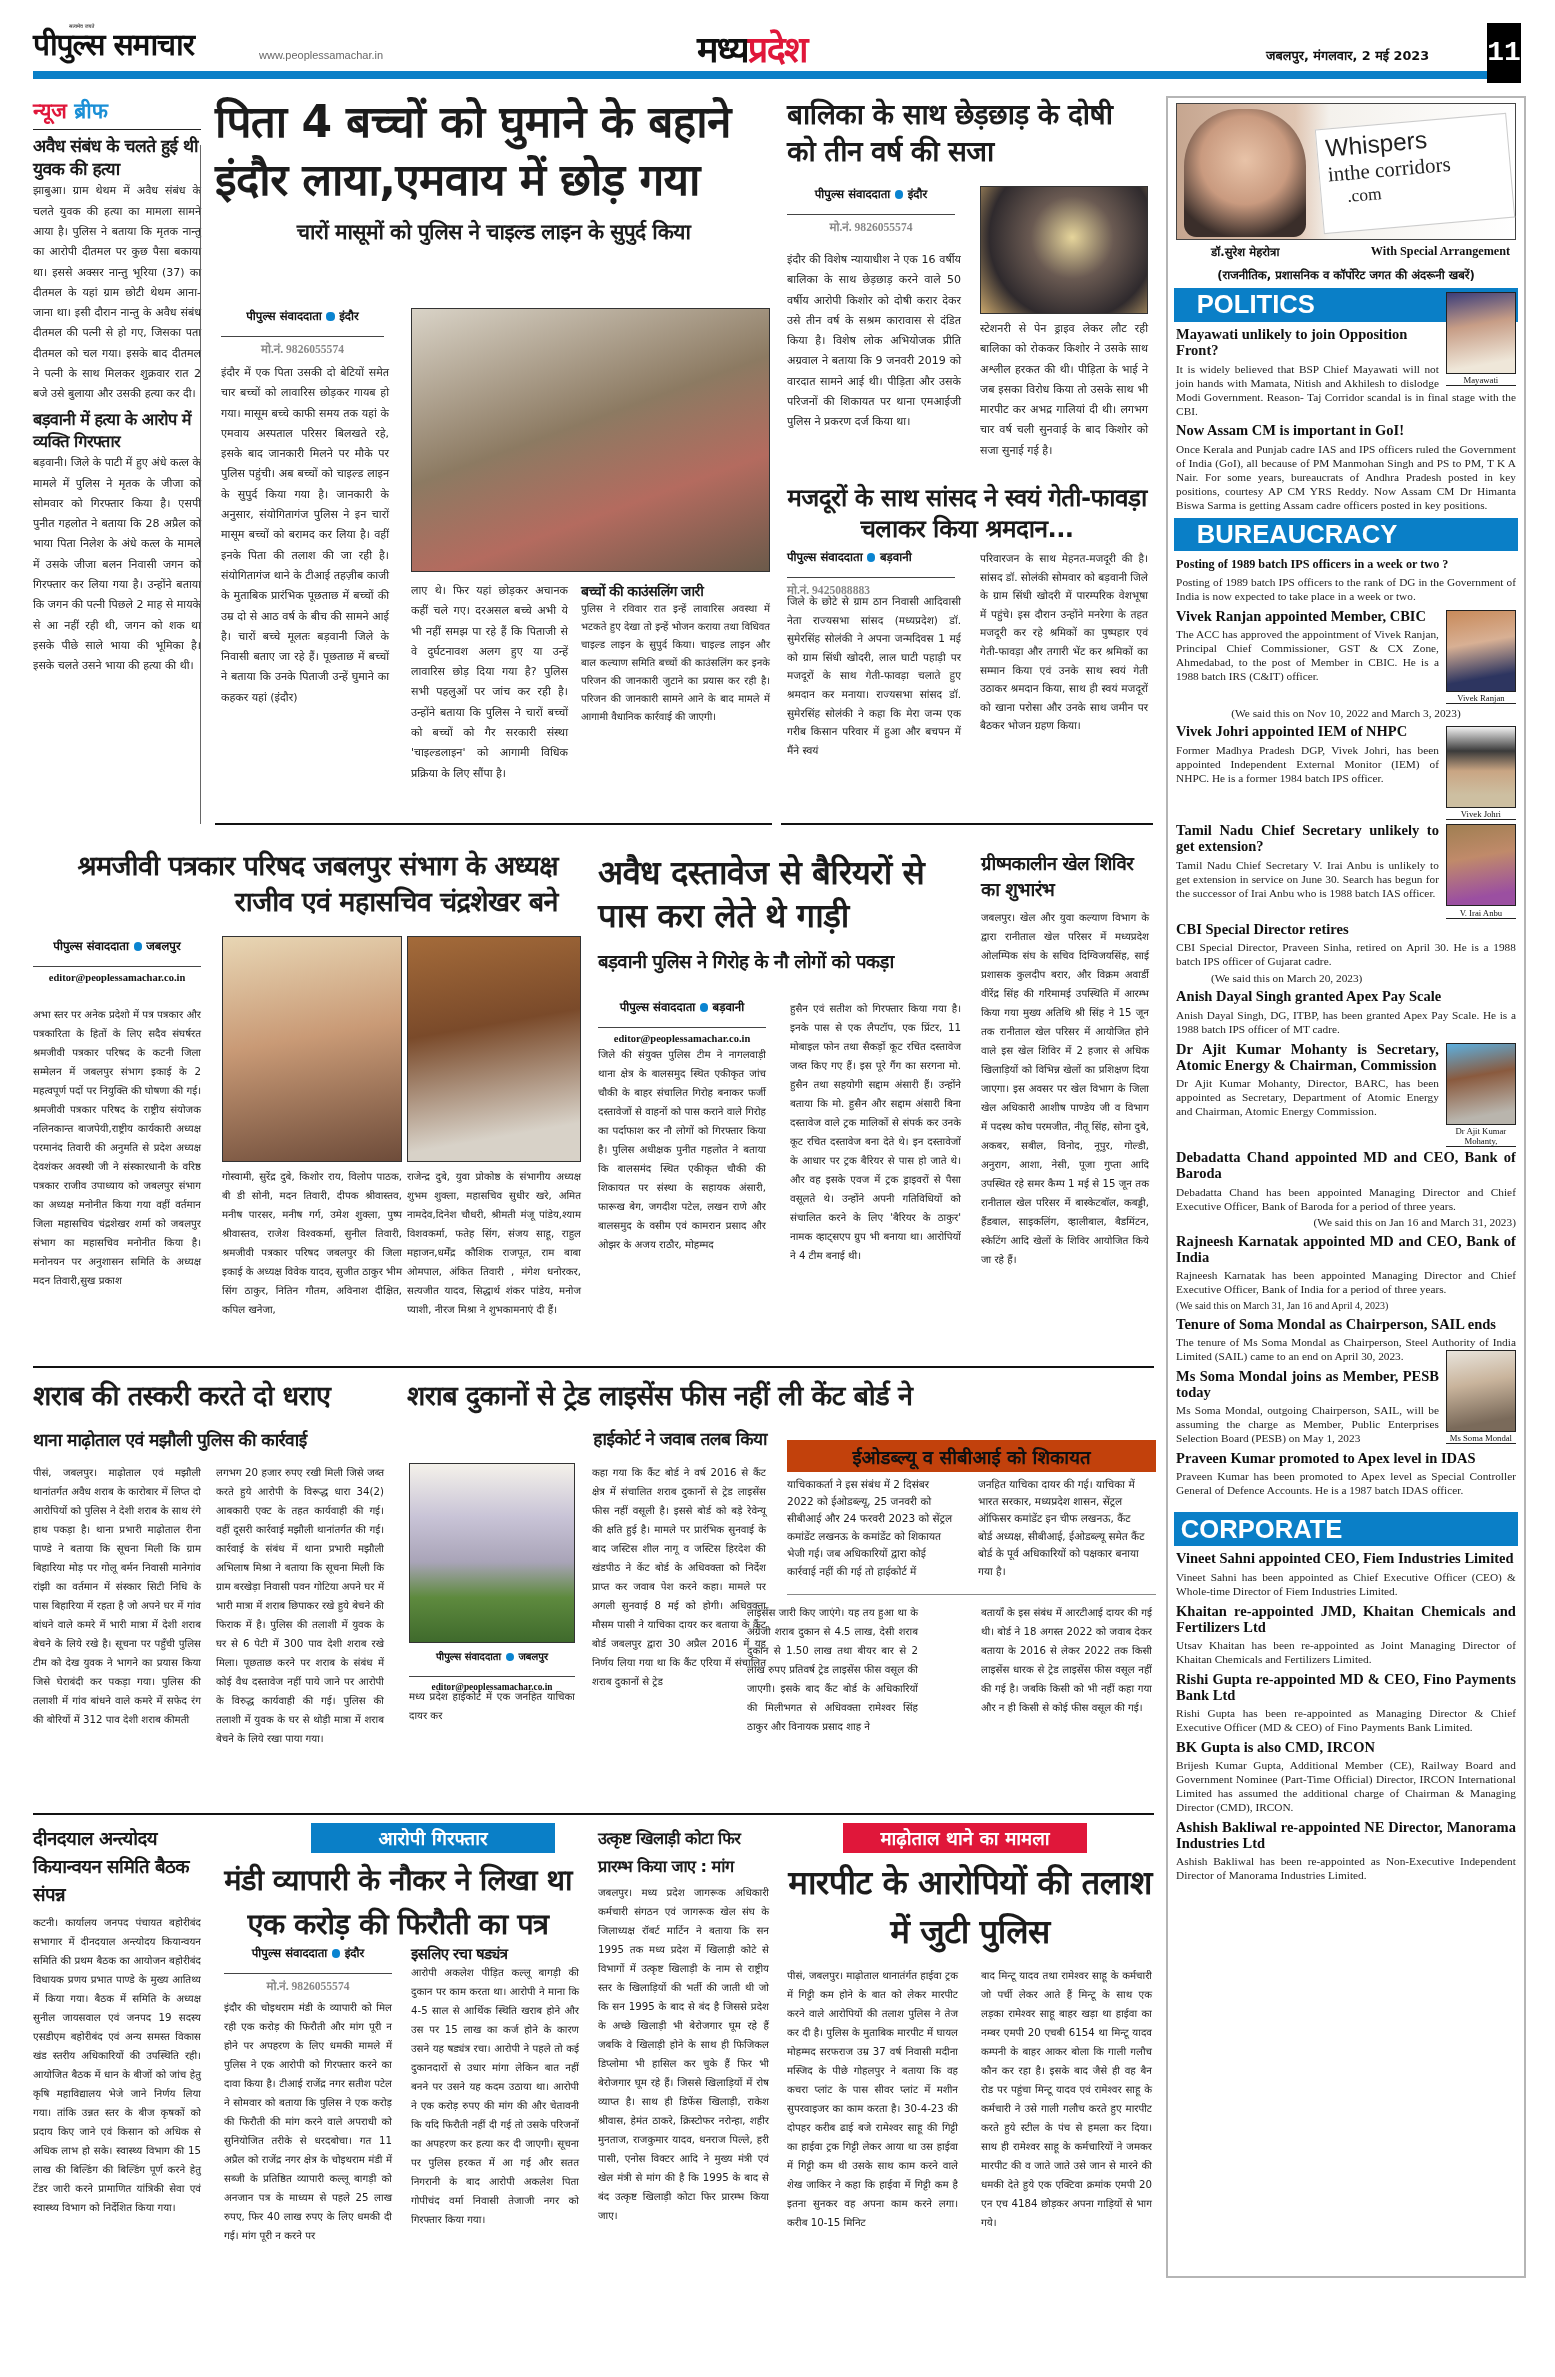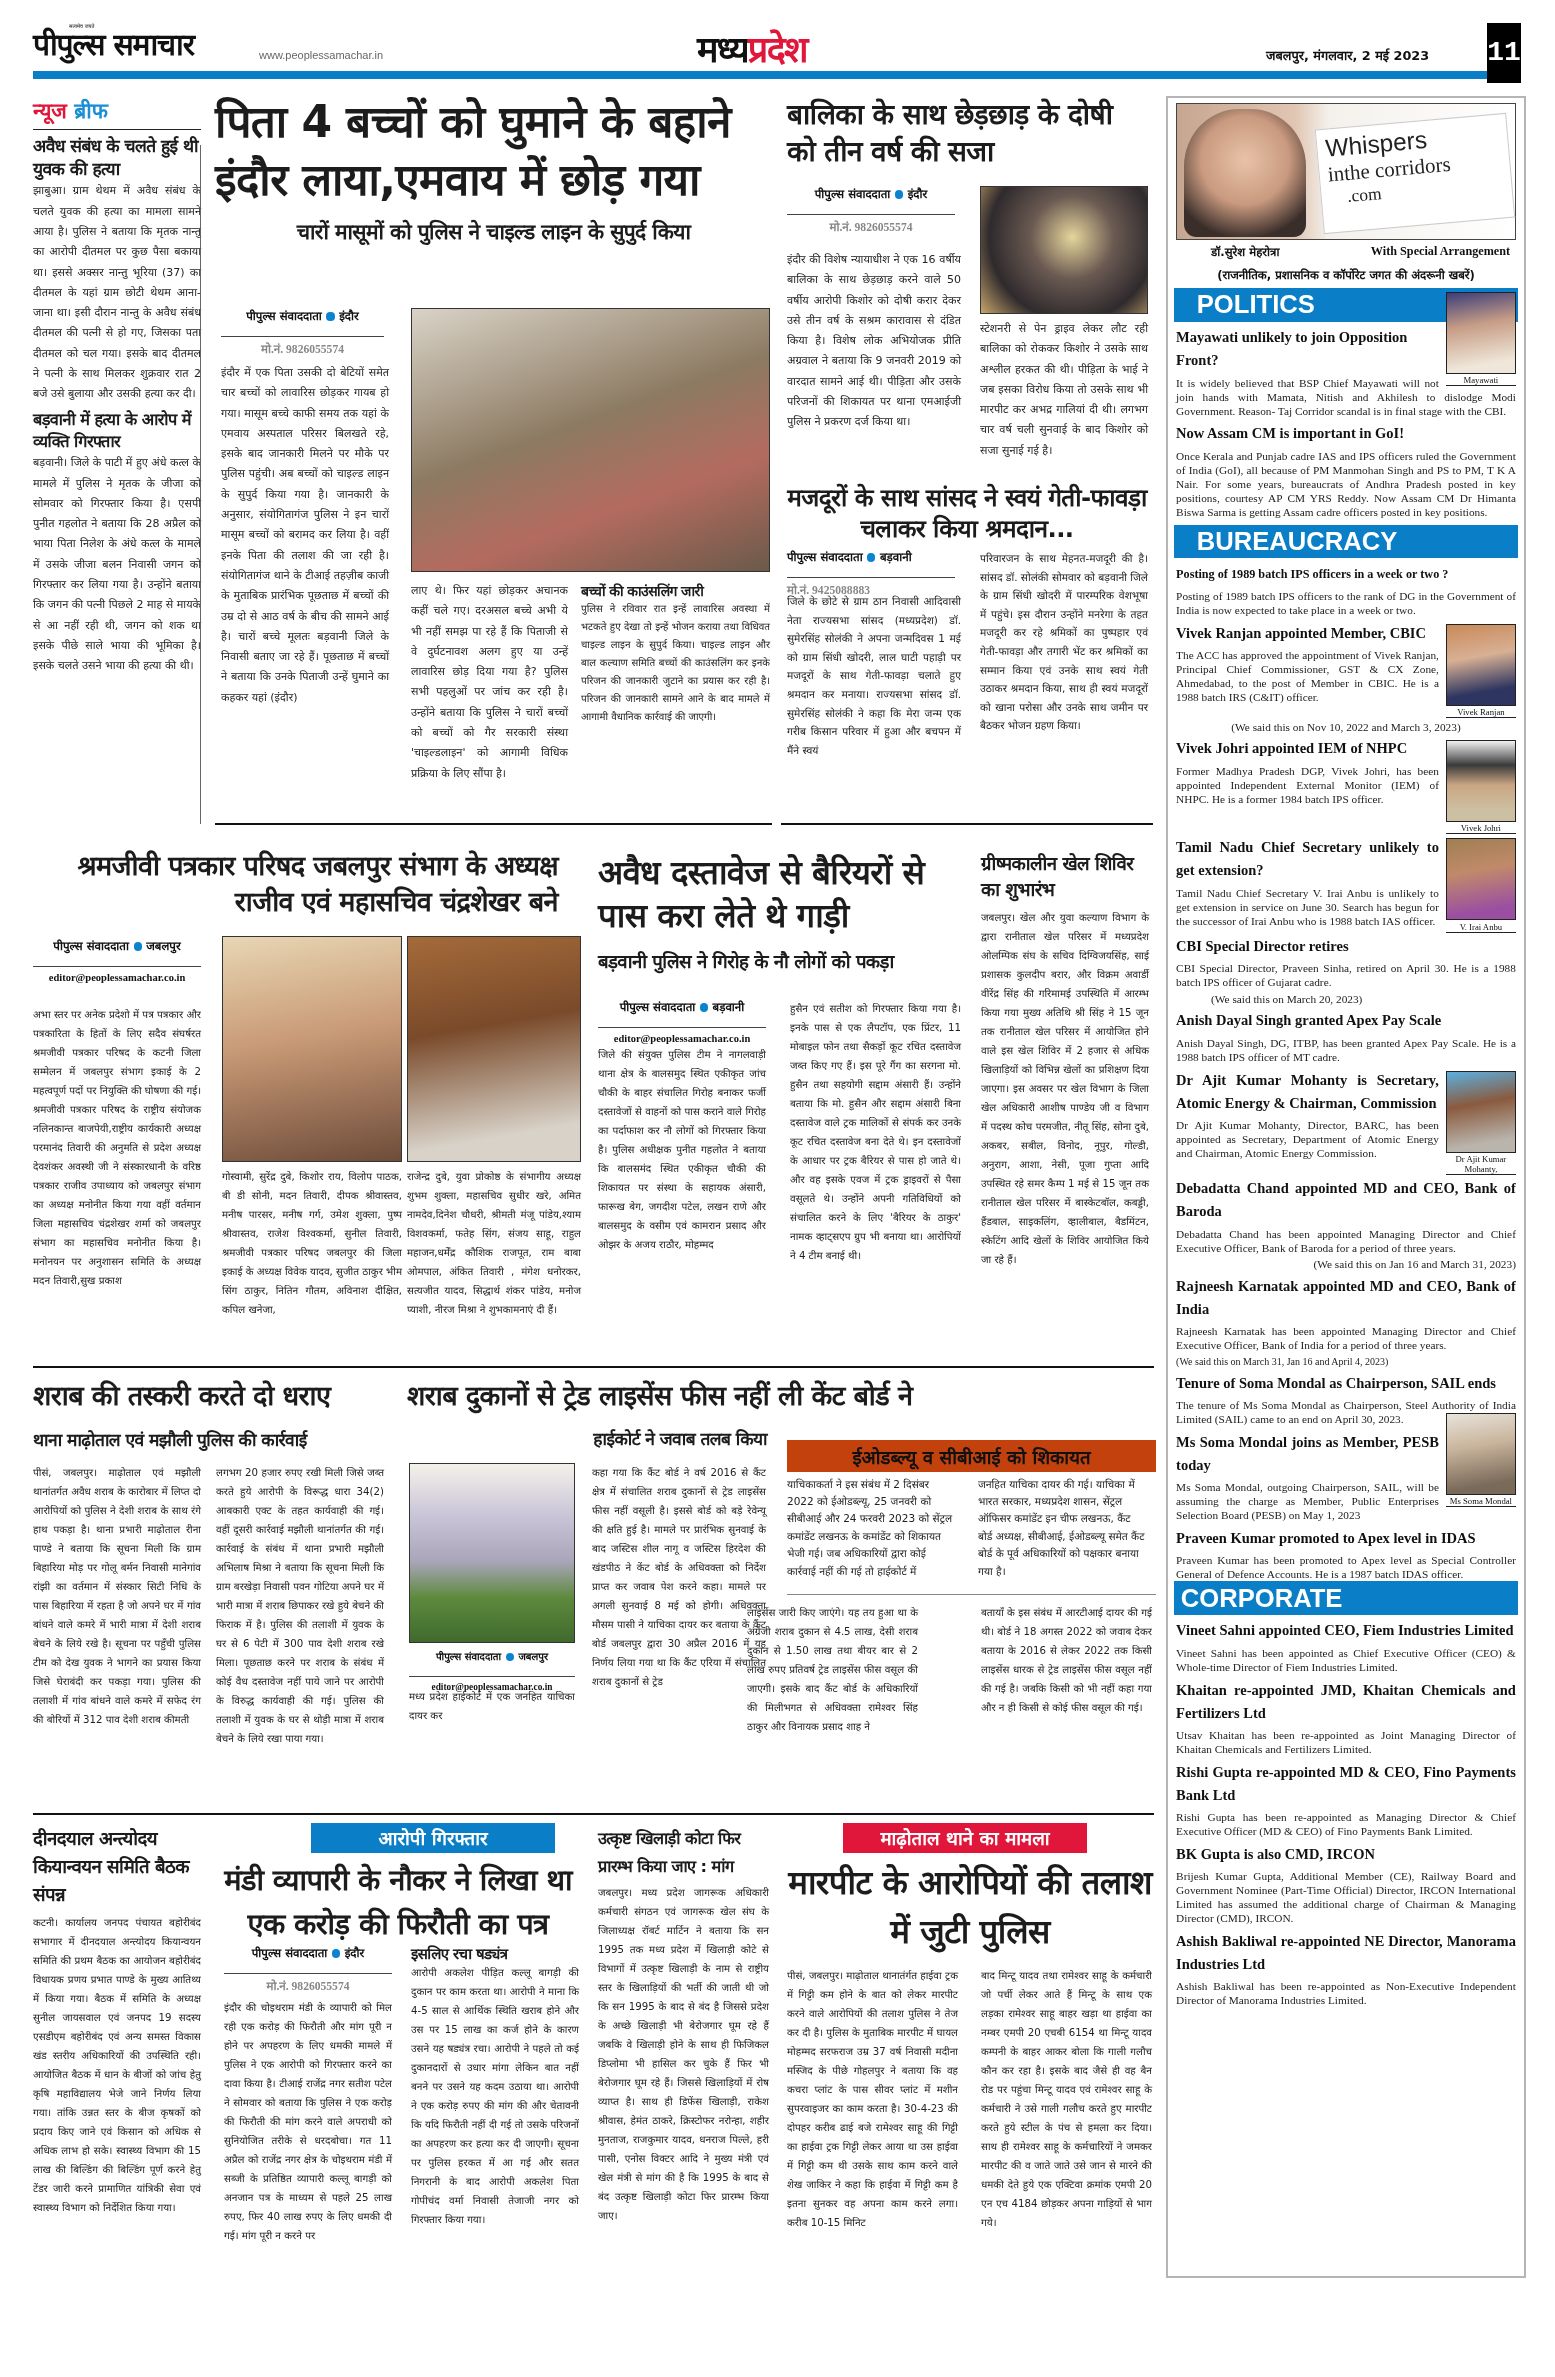--- a/index.html
+++ b/index.html
@@ -7,21 +7,21 @@
 .abs{position:absolute}
 .body-hi{font-size:11px;line-height:20.3px;text-align:justify;color:#222}
 .hl{font-weight:bold;color:#1c1c1c;letter-spacing:-0.6px}
 .byline{font-size:11.6px;font-weight:bold;text-align:center;padding-bottom:13px;border-bottom:1.2px solid #444}
 .byline .dot{display:inline-block;width:8.1px;height:8.1px;border-radius:50%;background:#0a84d0;margin:0 4.6px;vertical-align:middle}
 .mob{font-family:"Liberation Serif",serif;font-size:11.6px;font-weight:bold;color:#888;text-align:center;margin-top:3.5px}
 .email{font-family:"Liberation Serif",serif;font-size:10.5px;font-weight:bold;text-align:center;margin-top:4.6px}
 .photo{background:linear-gradient(135deg,#9b8a72,#5e5246 60%,#c7b9a4);border:0.6px solid #333}
 .rule{position:absolute;background:#111}
 .sec-bar{background:#0a7fc7;color:#fff;font-family:"Liberation Sans",sans-serif;font-weight:bold;font-size:25.6px;padding:2.3px 0 2.3px 23px;margin:0 -2.3px}
-.wh{font-family:"Liberation Serif",serif;font-weight:bold;font-size:14.5px;line-height:23px;color:#111;text-align:justify;margin-top:4.6px}
+.wh{font-family:"Liberation Serif",serif;font-weight:bold;font-size:14.5px;line-height:16px;color:#111;text-align:justify;margin-top:4.6px}
 .wp{font-family:"Liberation Serif",serif;font-size:11.3px;line-height:14px;color:#222;text-align:justify;margin-top:3.5px}
 .said{font-family:"Liberation Serif",serif;font-size:11.3px;color:#222;margin-top:3.5px}
 .thumb{float:right;width:70px;margin:2.3px 0 2.3px 7px;text-align:center}
 .thumb .ph{width:70px;height:82px;border:0.6px solid #222}
 .thumb .cap{font-family:"Liberation Serif",serif;font-size:8.7px;border-bottom:0.6px solid #222;margin-top:1.2px}
 </style>
 </head>
 <body>
 
 <div class="abs" style="left:0;top:0;width:1555px;height:81px;">
@@ -279,21 +279,21 @@
         <div class="cap">Ms Soma Mondal</div>
       </div>
     <div class="wh">Ms Soma Mondal joins as Member, PESB today</div>
     <div class="wp">Ms Soma Mondal, outgoing Chairperson, SAIL, will be assuming the charge as Member, Public Enterprises Selection Board (PESB) on May 1, 2023</div>
   </div>
   <div style="clear:both">
     <div class="wh">Praveen Kumar promoted to Apex level in IDAS</div>
     <div class="wp">Praveen Kumar has been promoted to Apex level as Special Controller General of Defence Accounts. He is a 1987 batch IDAS officer.</div>
   </div>
 
-  <div class="sec-bar" style="padding-left:7px;">CORPORATE</div>
+  <div class="sec-bar" style="margin-top:15px;padding-left:7px;">CORPORATE</div>
   <div>
     <div class="wh">Vineet Sahni appointed CEO, Fiem Industries Limited</div>
     <div class="wp">Vineet Sahni has been appointed as Chief Executive Officer (CEO) &amp; Whole-time Director of Fiem Industries Limited.</div>
   </div>
   <div>
     <div class="wh">Khaitan re-appointed JMD, Khaitan Chemicals and Fertilizers Ltd</div>
     <div class="wp">Utsav Khaitan has been re-appointed as Joint Managing Director of Khaitan Chemicals and Fertilizers Limited.</div>
   </div>
   <div>
     <div class="wh">Rishi Gupta re-appointed MD &amp; CEO, Fino Payments Bank Ltd</div>

